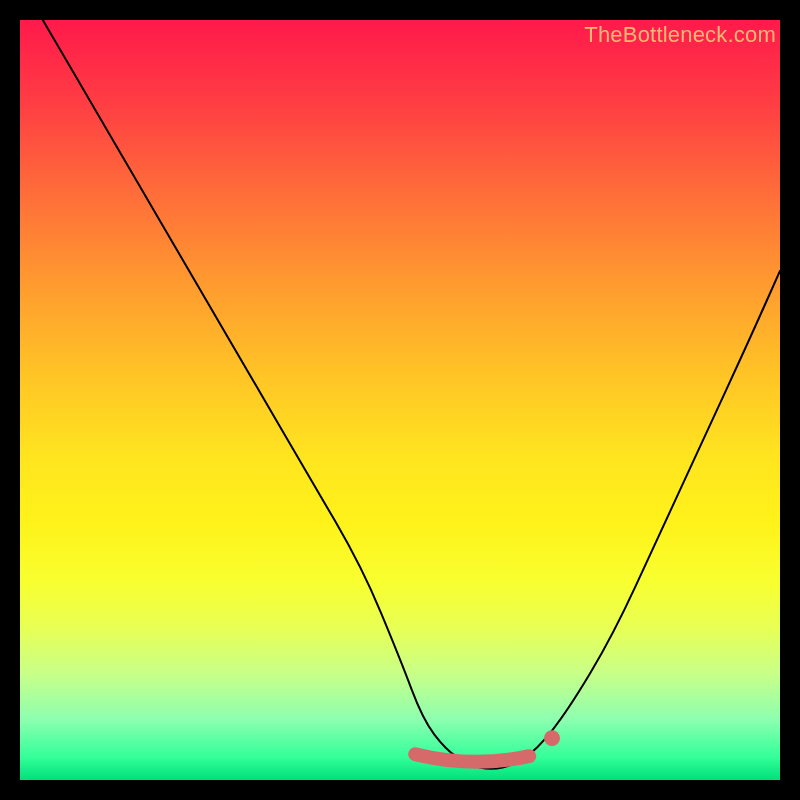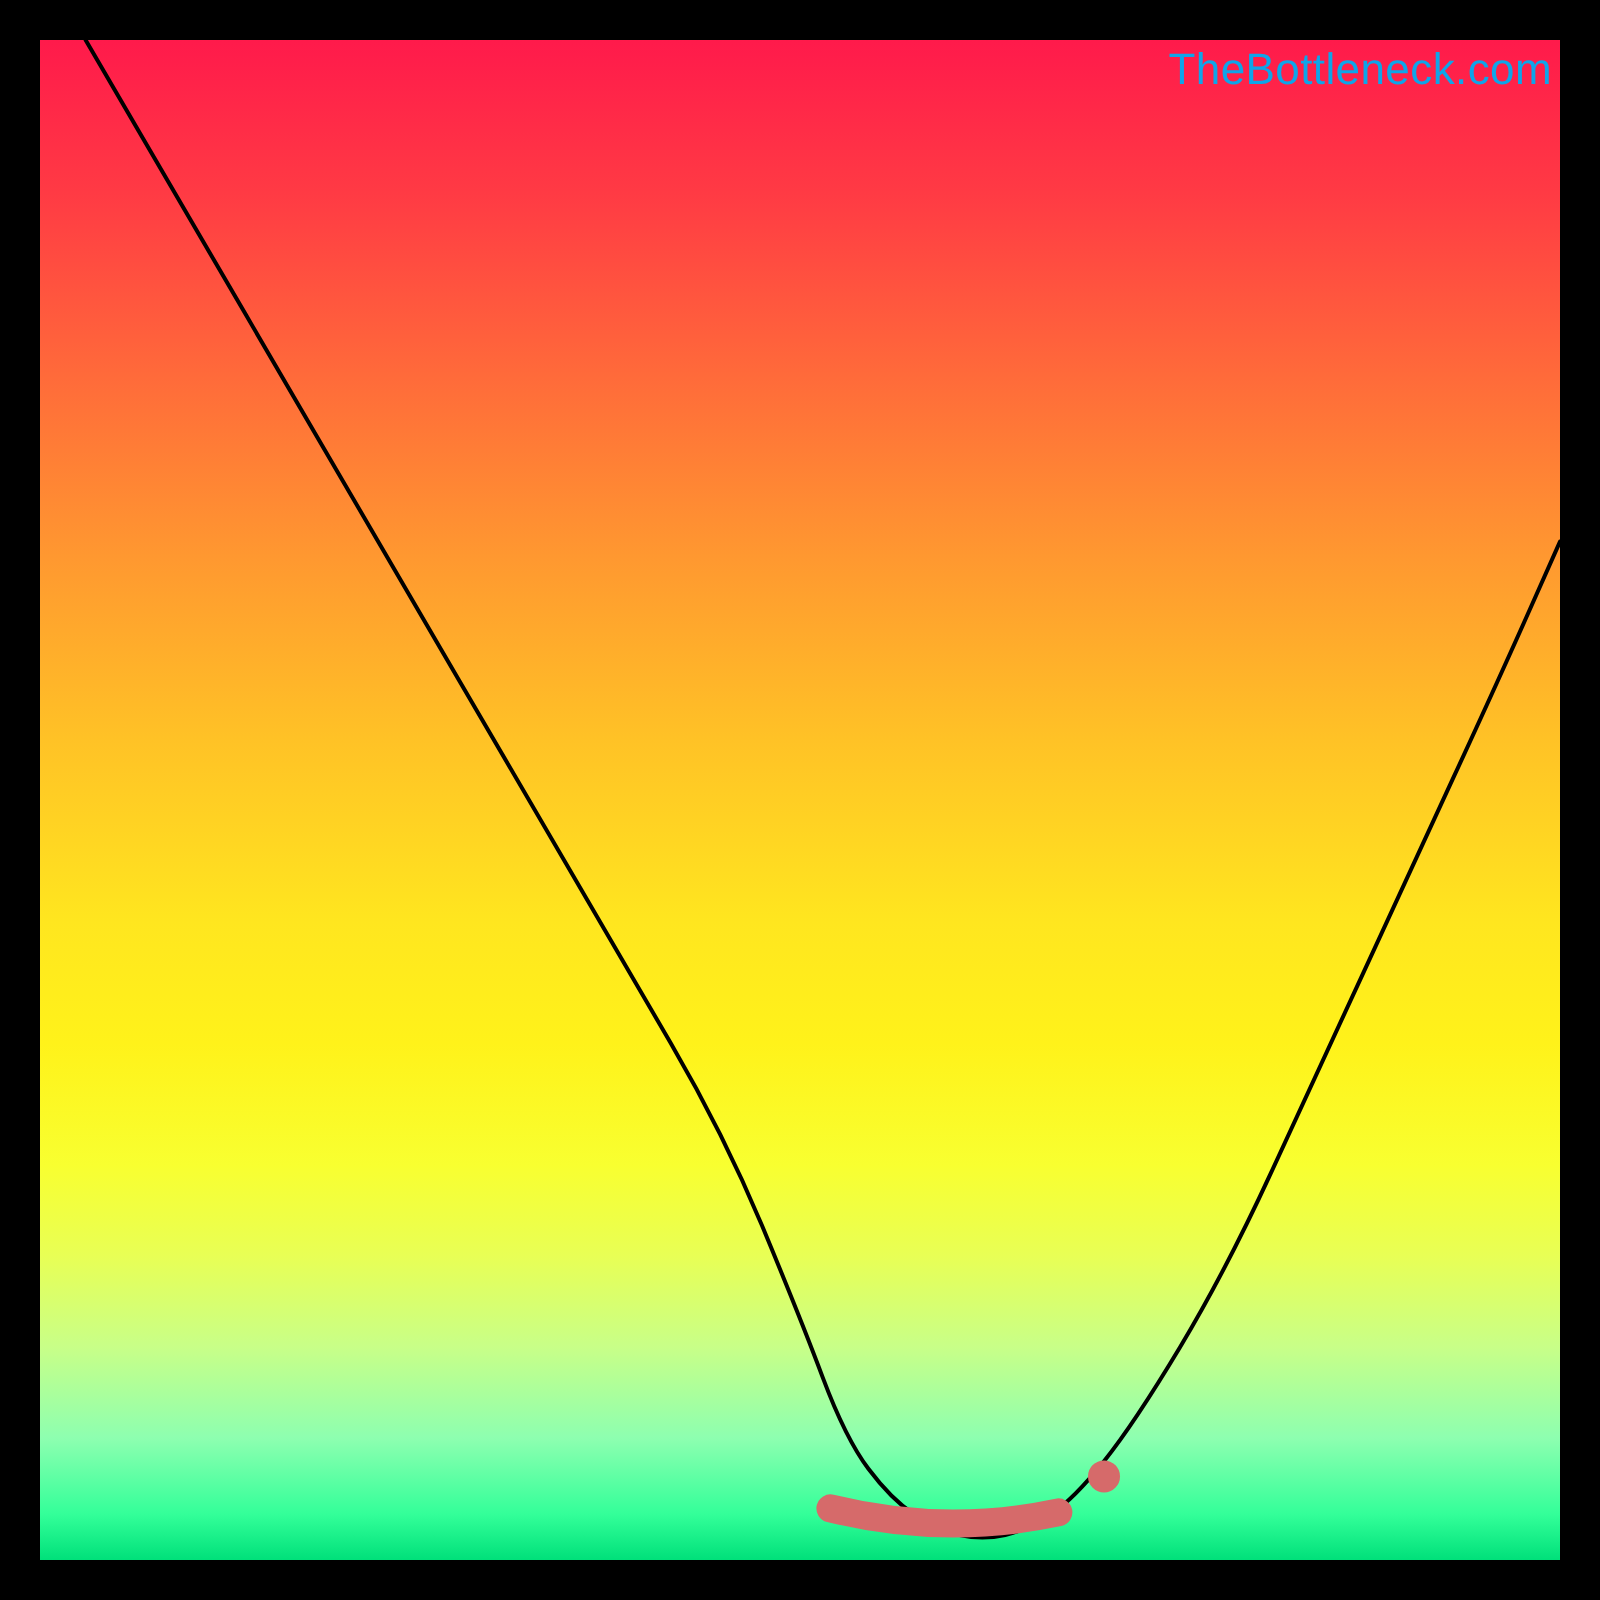--- a/index.html
+++ b/index.html
@@ -37,21 +37,21 @@
       #c8ff88 86%,
       #8dffb0 92%,
       #33ff99 97%,
       #00e07a 100%
     );
   }
   .watermark {
     position: absolute;
     top: 22px;
     right: 24px;
-    color: #0ea5e9;
+    color: #fdba74;
     font-size: 22px;
     font-weight: 400;
     letter-spacing: 0.2px;
     user-select: none;
   }
   svg.curve {
     position: absolute;
     left: 20px;
     top: 20px;
     width: 760px;

